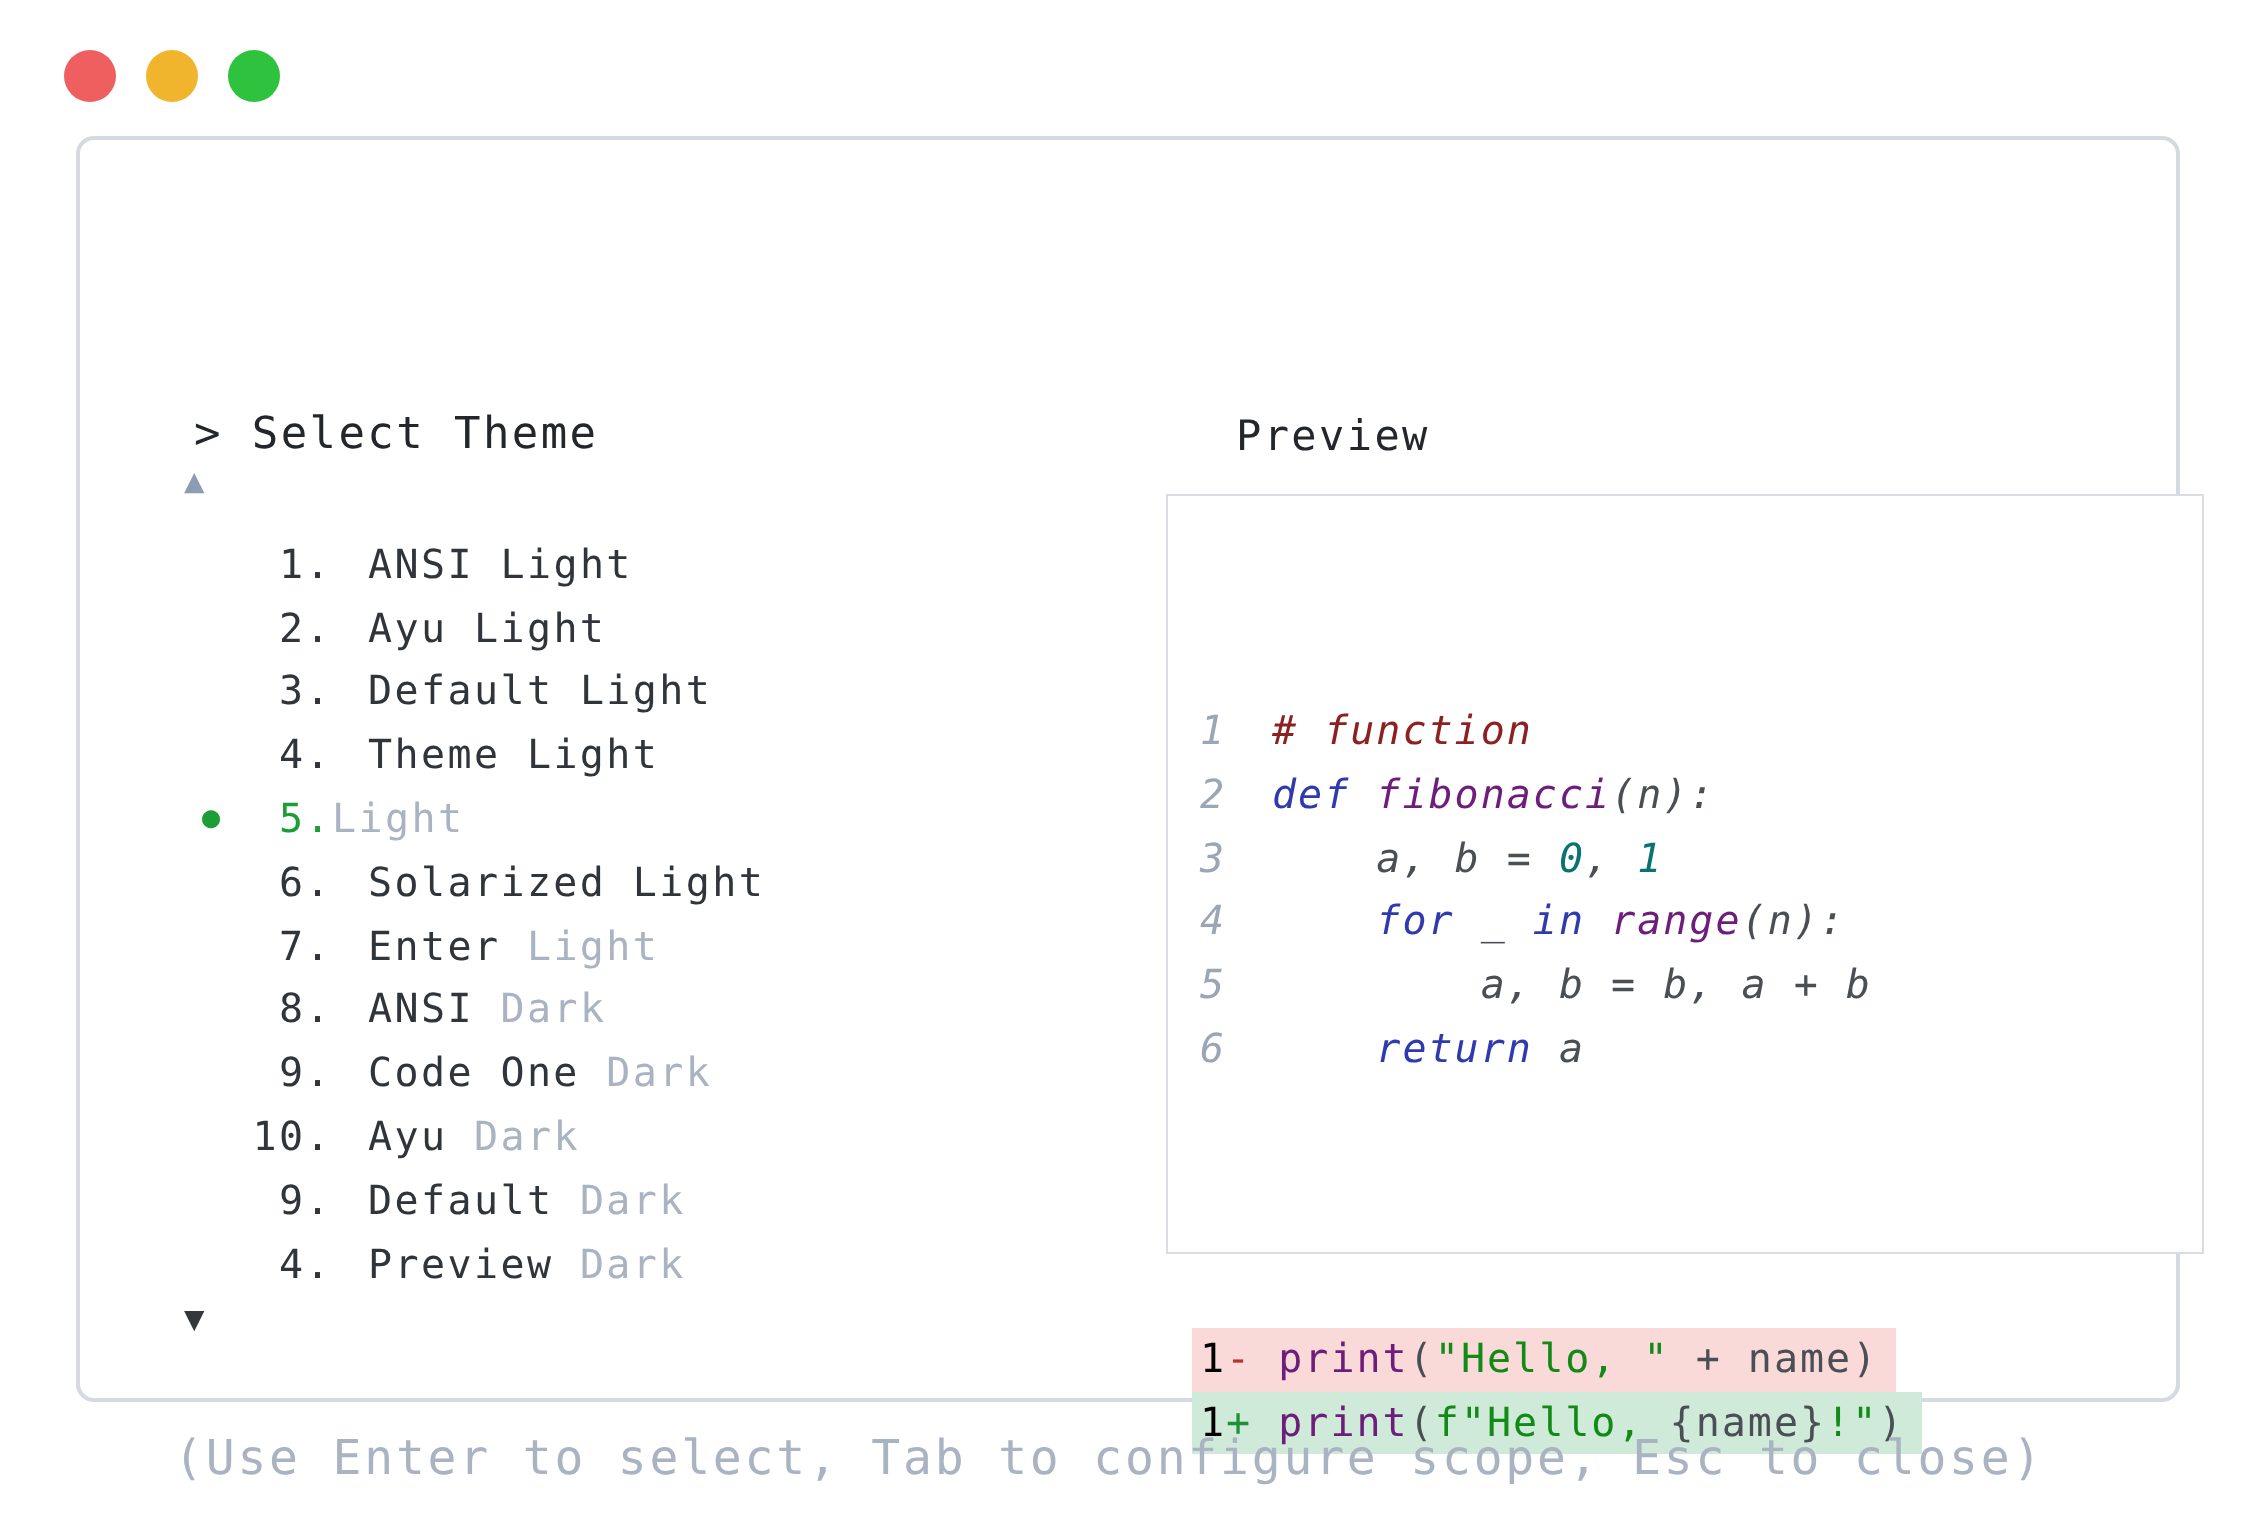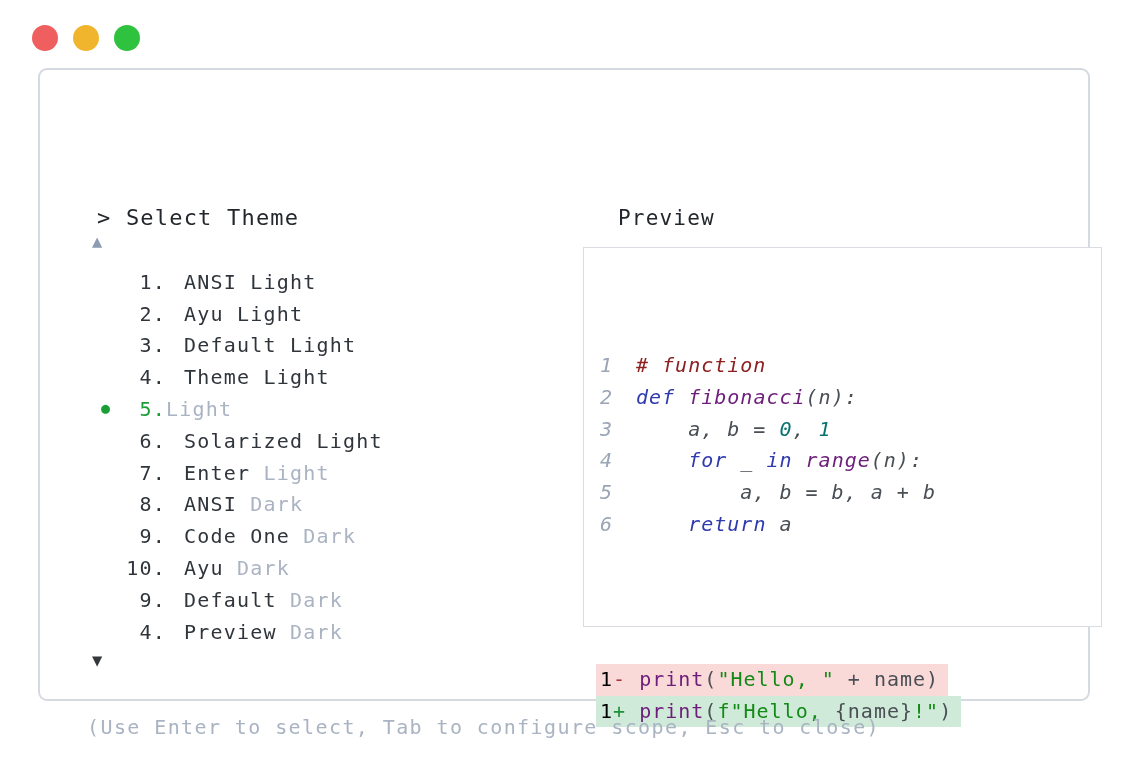--- a/index.html
+++ b/index.html
@@ -111,21 +111,21 @@
   .tok-kw  { color: var(--c-kw,  #2e3aae); }
   .tok-typ { color: var(--c-typ, #6d1d7a); }
   .tok-lit { color: var(--c-lit, #0b7272); }
   .tok-str { color: var(--c-str, #128a16); }
   .tok-pln { color: var(--c-pln, #4a4f55); }
   .tok-minus { color: var(--c-minus, #b23434); }
   .tok-plus  { color: var(--c-plus,  #1d9038); }
   
   .hint {
     position: absolute; left: 47px; top: 645px;
-    font-size: 20px; letter-spacing: 1.4px;
+    font-size: 24px; letter-spacing: 1.4px;
     color: var(--muted, #a9b3c2);
     white-space: pre;
   }
 </style>
 </head>
 <body>
 
 <div class="traffic-lights">
   <div class="light" id="light-0" style="background: rgb(240, 95, 95);"></div>
   <div class="light" id="light-1" style="background: rgb(240, 181, 45);"></div>

